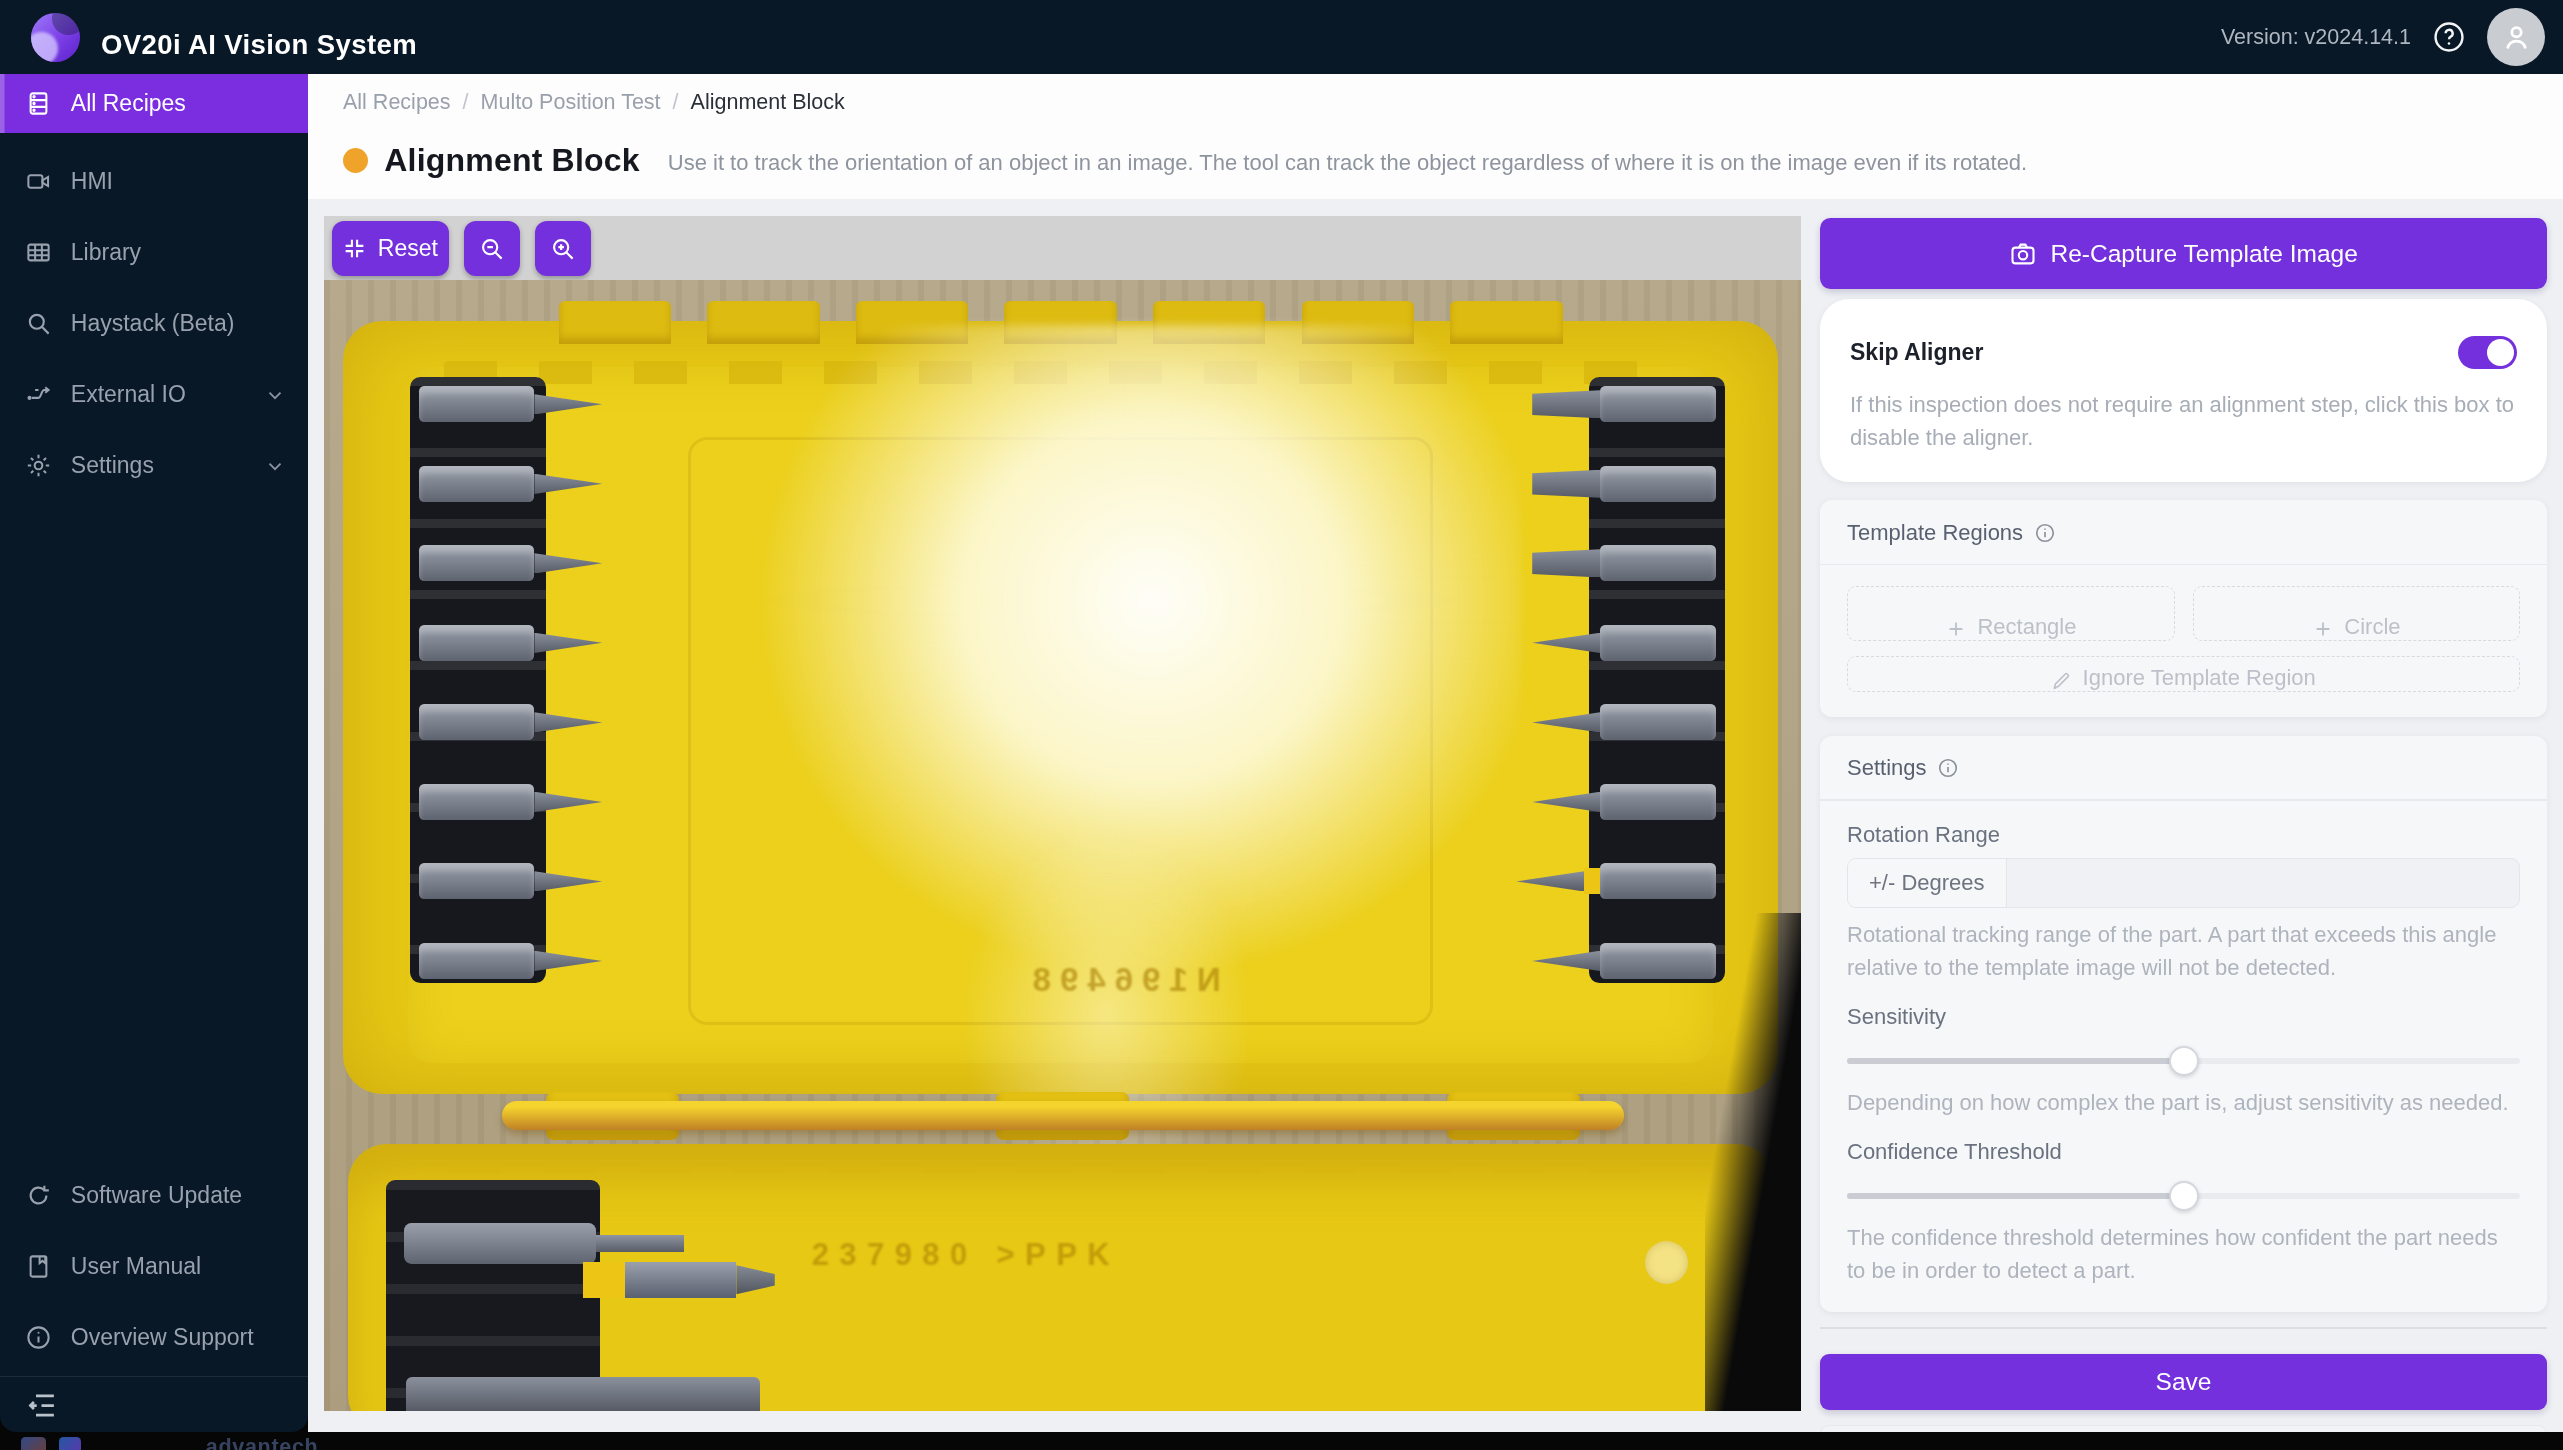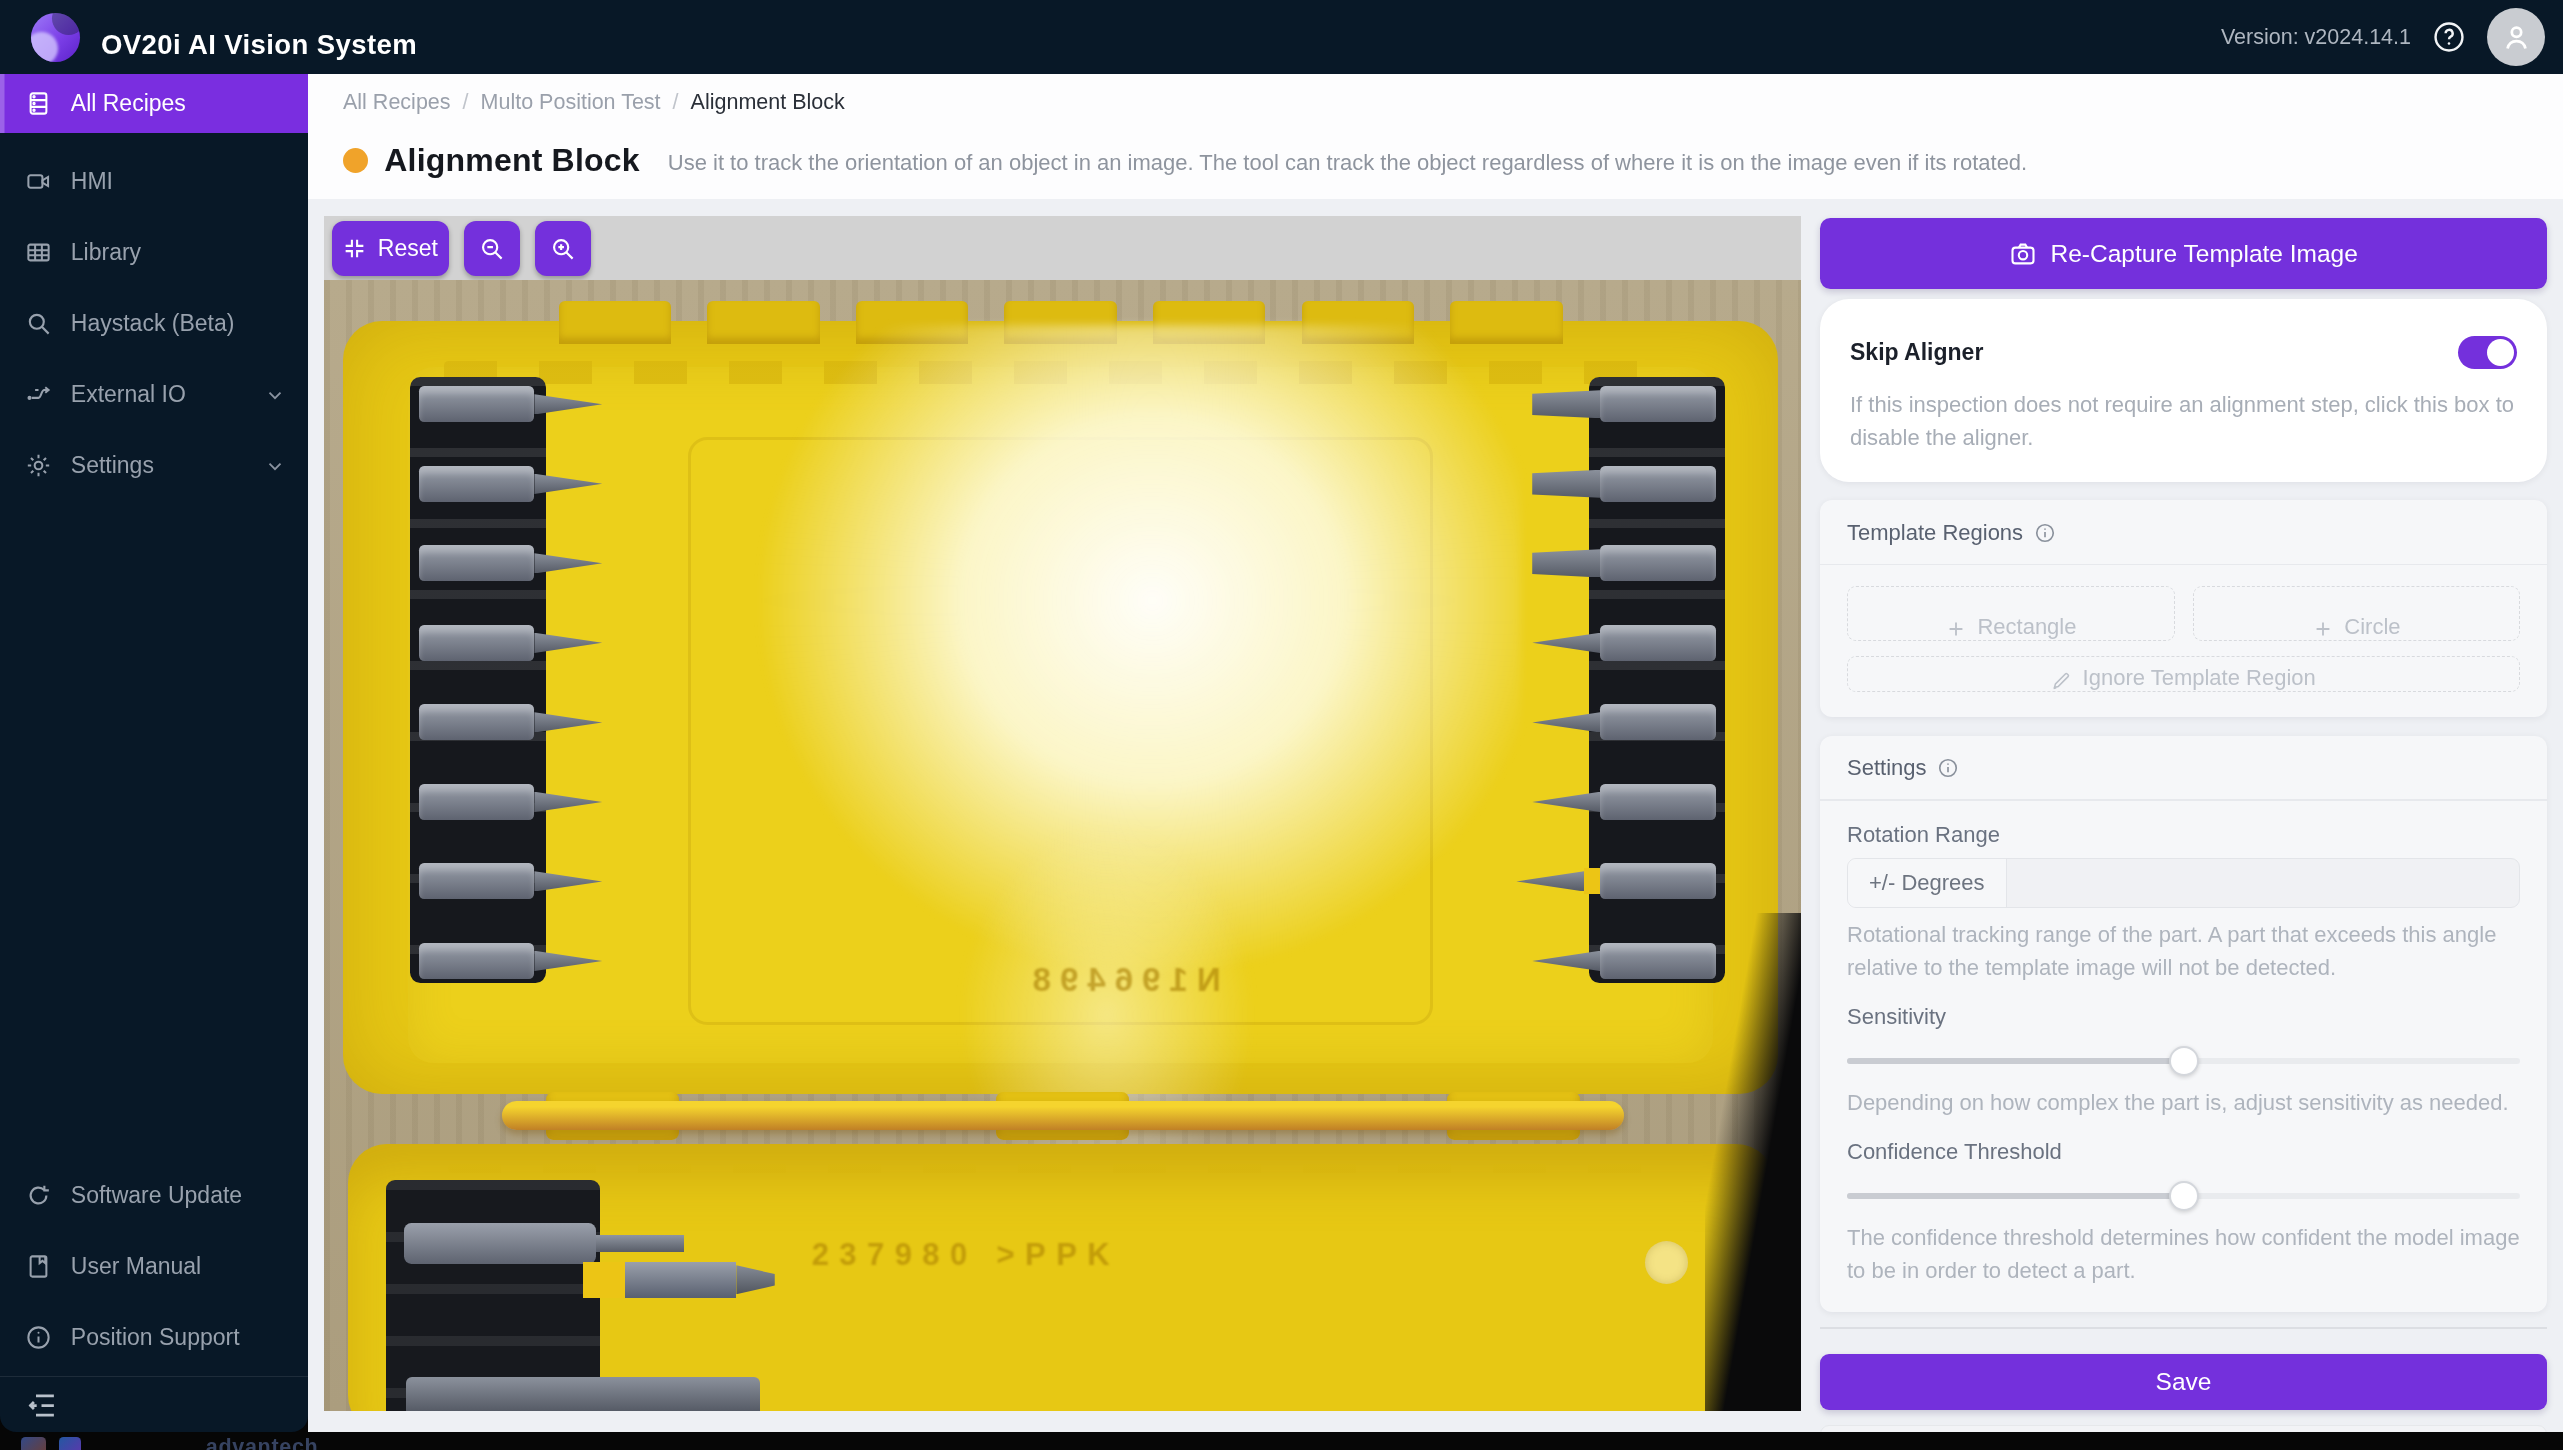--- a/index.html
+++ b/index.html
@@ -289,21 +289,21 @@
       <span>User Manual</span>
     </div>
     <div class="side-item">
       <span>
         <svg width="27" height="27" viewBox="0 0 24 24" fill="none" stroke="currentColor" stroke-width="1.8">
           <circle cx="12" cy="12" r="9"></circle>
             <path d="M12 11v5.5"></path>
             <circle cx="12" cy="7.8" r="0.9" fill="currentColor" stroke="none"></circle>
         </svg>
       </span>
-      <span>Position Support</span>
+      <span>Overview Support</span>
     </div>
   </div>
   <div class="side-divider"></div>
   <div class="side-collapse">
     <svg width="33" height="33" viewBox="0 0 24 24" fill="none" stroke="currentColor" stroke-width="2">
       <path d="M21 5H8M21 12h-9M21 19H8M8.5 12H3.5"></path>
         <path d="M6.5 9.5L4 12l2.5 2.5"></path>
     </svg>
   </div>
 </div>
@@ -548,21 +548,21 @@
         <div class="slider-handle" style="left: 50%;"></div>
       </div>
       <div class="field-desc">Depending on how complex the part is, adjust sensitivity as needed.</div>
 
       <div class="field-label">Confidence Threshold</div>
       <div class="slider">
         <div class="slider-track"></div>
         <div class="slider-fill" style="width: 50%;"></div>
         <div class="slider-handle" style="left: 50%;"></div>
       </div>
-      <div class="field-desc">The confidence threshold determines how confident the model image to be in order to detect a part.</div>
+      <div class="field-desc">The confidence threshold determines how confident the part needs to be in order to detect a part.</div>
     </div>
 
     <hr class="panel-hr">
     <button class="btn-primary save-btn">
       <span>Save</span>
     </button>
     <button class="live-btn">
       <span class="checkbox"></span>
       <span>Live Preview Mode</span>
     </button>

